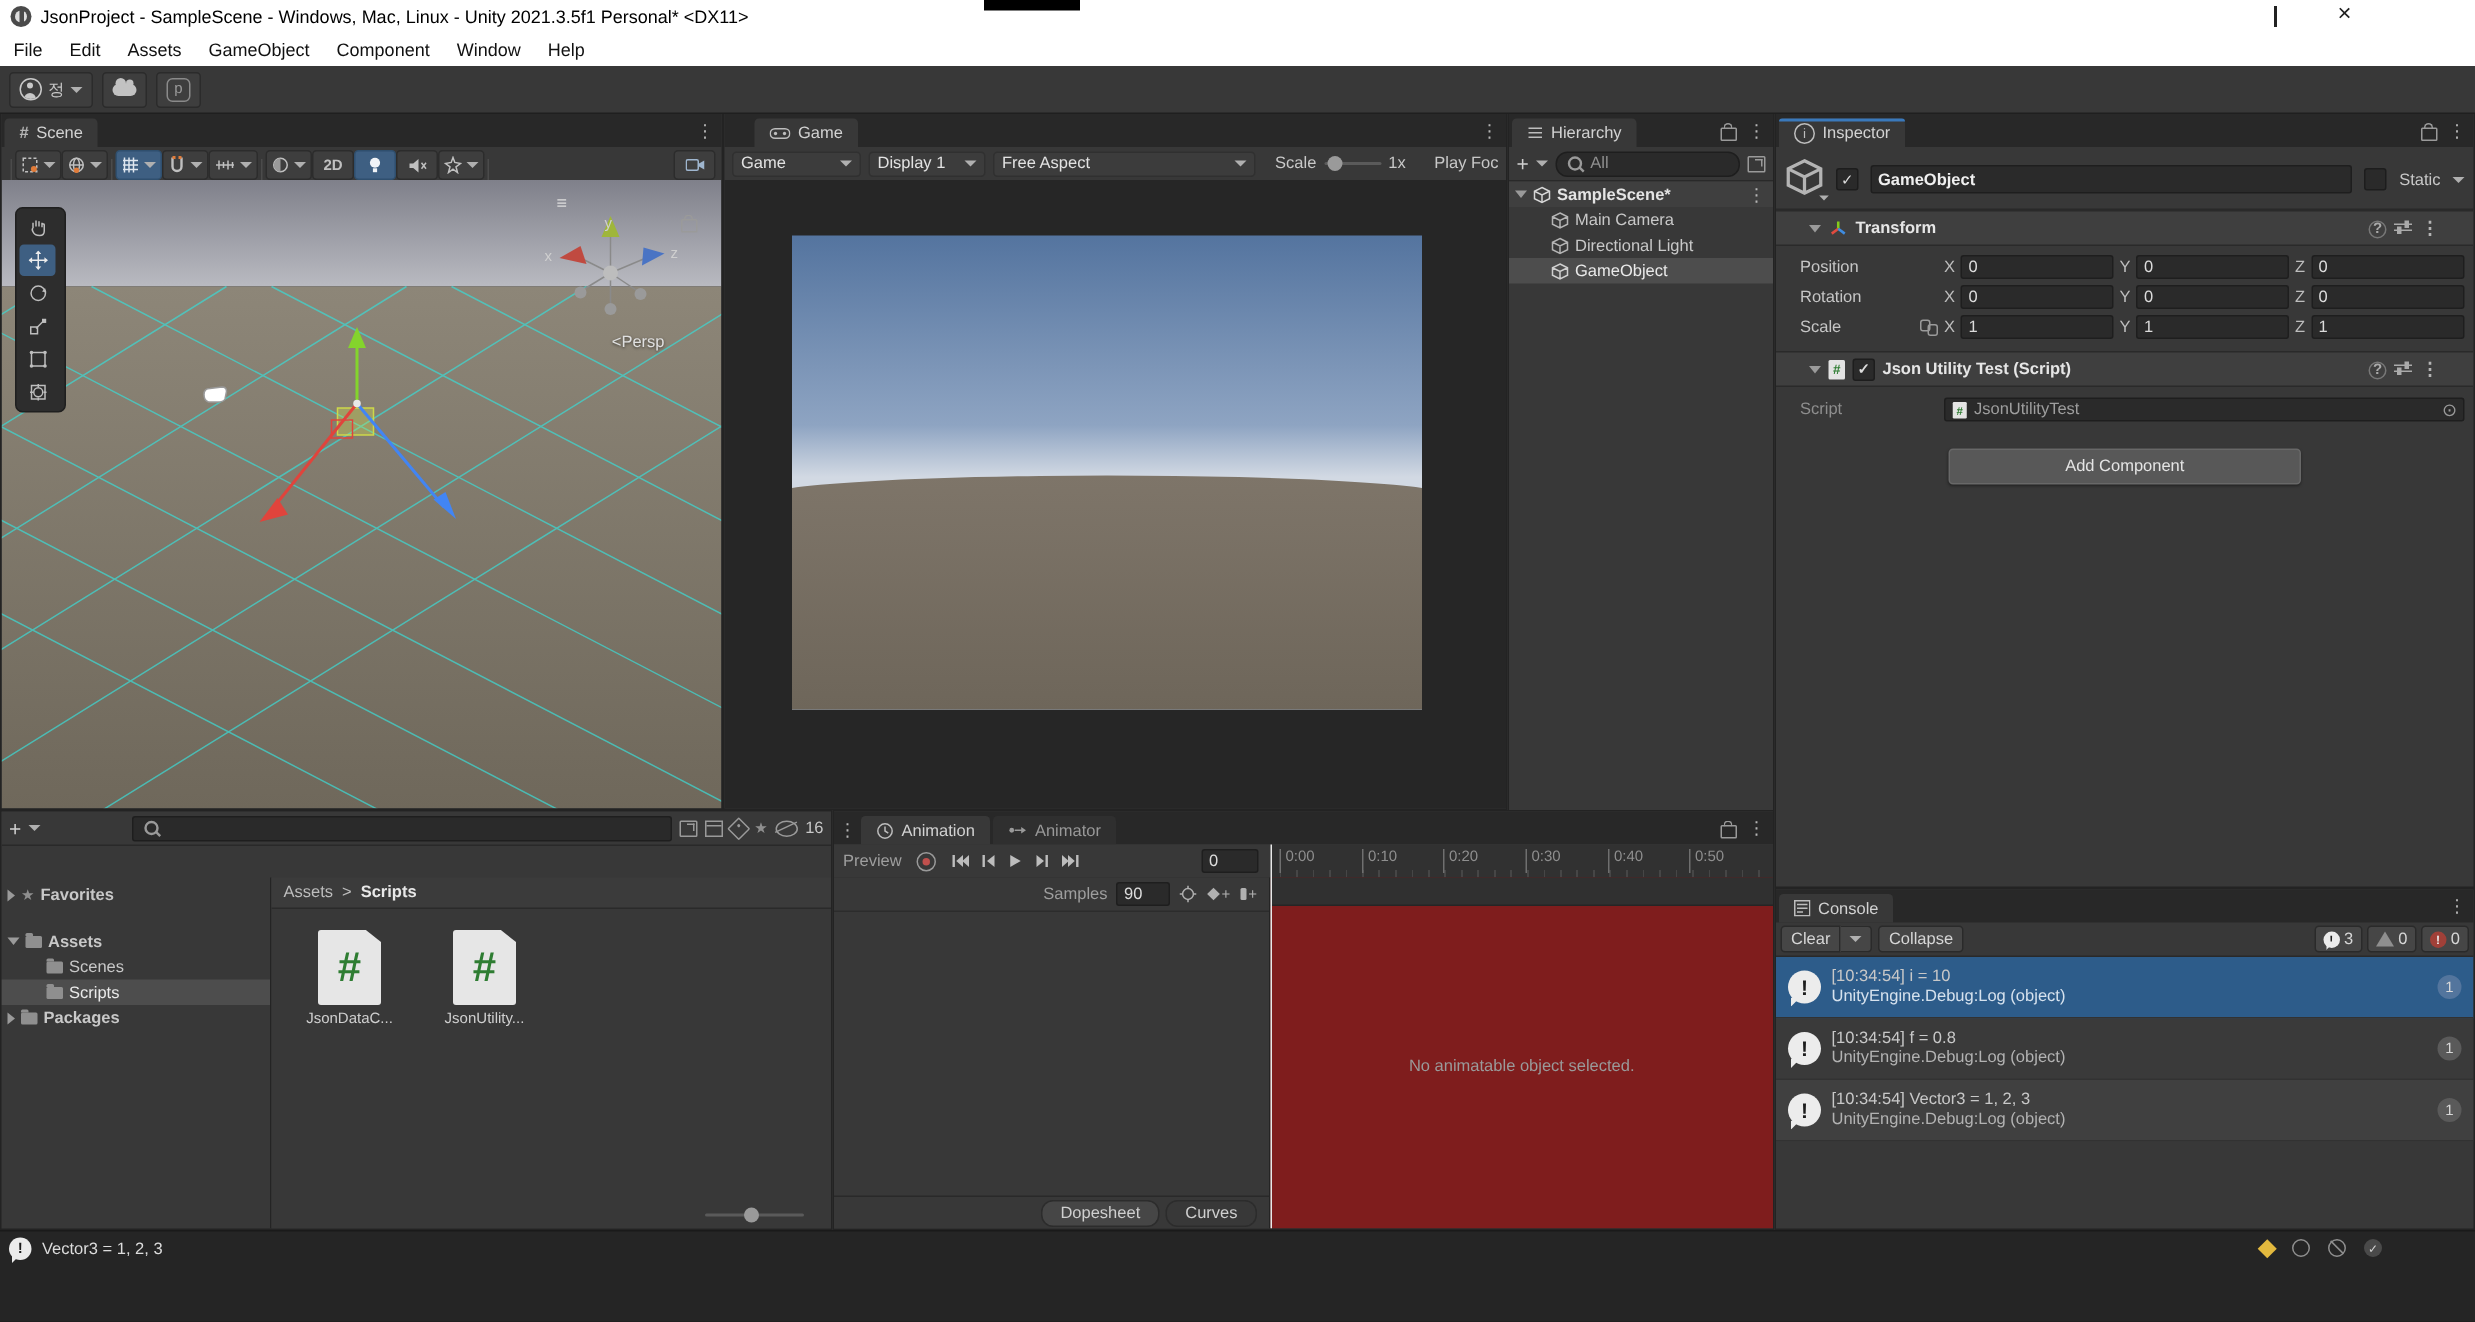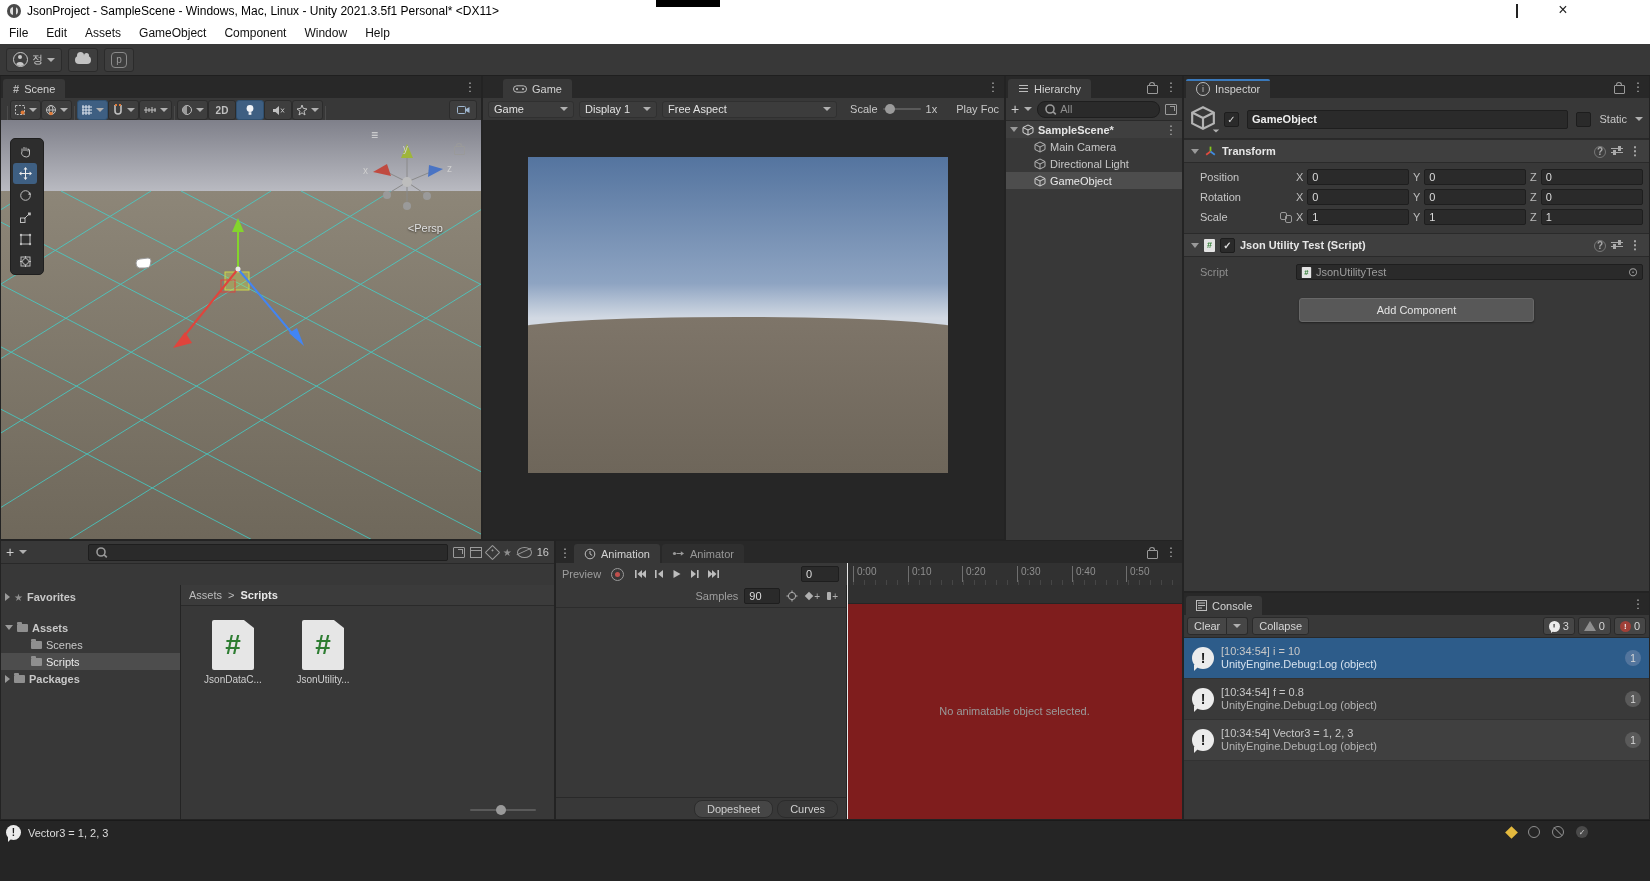--- a/index.html
+++ b/index.html
@@ -100,21 +100,21 @@
 
   
   .h-row{height:17px;display:flex;align-items:center;gap:4px;padding:0 4px}
   .h-row.scene-head{background:#3f3f3f}
   .h-row.sel{background:#4d4d4d}
   .search-pill{flex:1;height:15px;background:#2a2a2a;border:1px solid #1e1e1e;border-radius:8px;display:flex;align-items:center;gap:4px;padding:0 6px;color:#8f8f8f}
 
   
   .insp-head{padding:7px 6px 5px 6px;border-bottom:1px solid #292929}
   .comp-head{height:22px;background:#3f3f3f;border-top:1px solid #2a2a2a;border-bottom:1px solid #2a2a2a;
-             display:flex;align-items:center;gap:5px;padding:0 7px;font-weight:bold;color:#e6e6e6}
+             display:flex;align-items:center;gap:5px;padding:0 22px;font-weight:bold;color:#e6e6e6}
   .comp-head .spacer{flex:1}
   .help::before{content:'?';color:#aaa;font-size:10px;border:1px solid #777;border-radius:50%;width:10px;height:10px;display:inline-block;text-align:center;line-height:10px}
   .preset{width:12px;height:10px;position:relative}
   .preset::before{content:'';position:absolute;top:2px;left:0;right:0;height:1px;background:#aaa;box-shadow:0 4px 0 #aaa}
   .preset::after{content:'';position:absolute;top:0;left:7px;width:3px;height:5px;background:#aaa;box-shadow:-5px 4px 0 #aaa}
   .prop-row{display:flex;align-items:center;height:20px;padding:0 6px 0 16px;gap:4px}
   .prop-label{width:92px;color:#c6c6c6;flex:none}
   .axis{display:flex;align-items:center;gap:4px;flex:1}
   .axis .axl{color:#bdbdbd}
   .axis .input{flex:1;min-width:0}

